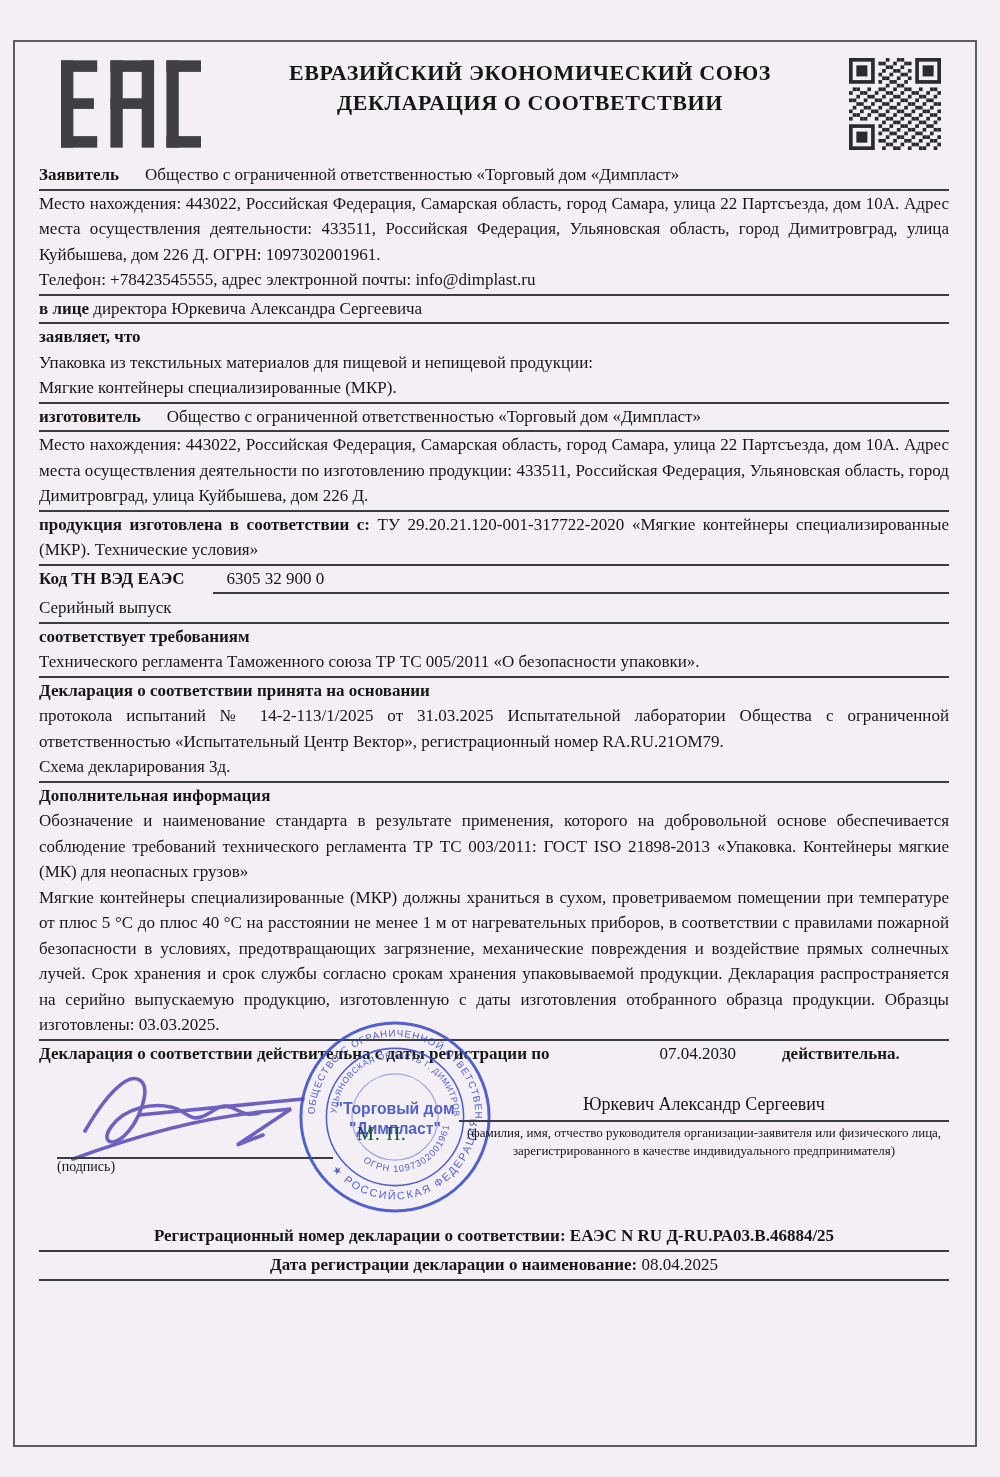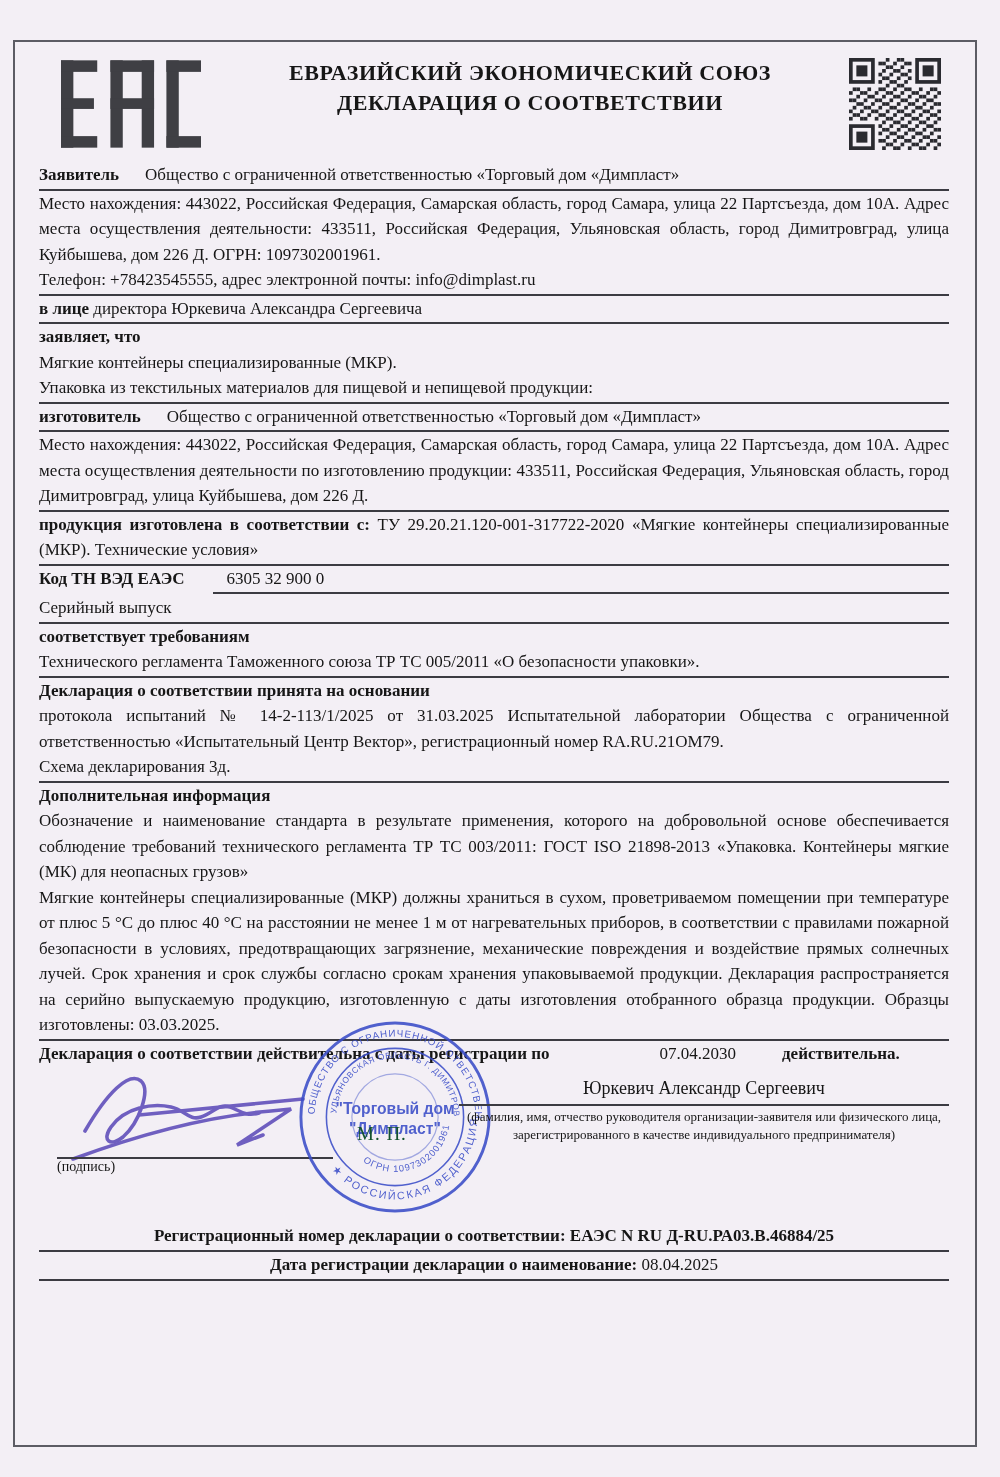--- a/index.html
+++ b/index.html
@@ -41,21 +41,21 @@
   .validity{display:flex;font-size:17px;line-height:25.5px;border-bottom:none;}
   .validity .date{margin-left:110px;font-weight:normal;}
   .validity .suffix{margin-left:46px;font-weight:bold;}
   
   .sig-block{position:relative;height:152px;margin-bottom:4px;}
   .sig-line{position:absolute;left:18px;top:90px;width:276px;border-top:2px solid var(--rule);}
   .sig-caption{position:absolute;left:18px;top:92px;width:276px;text-align:left;font-size:14px;}
   .sig-svg{position:absolute;left:28px;top:-12px;width:250px;height:120px;}
   .stamp-svg{position:absolute;left:258px;top:-48px;width:196px;height:196px;opacity:.88;}
   .mp{position:absolute;left:318px;top:56px;font-size:19px;font-weight:normal;color:#14532d;letter-spacing:1px;}
-  .name-wrap{position:absolute;left:420px;right:0;top:8px;text-align:center;}
+  .name-wrap{position:absolute;left:420px;right:0;top:24px;text-align:center;}
   .name{font-size:18px;line-height:26px;}
   .name-line{border-top:2px solid var(--rule);margin-top:3px;}
   .name-cap{font-size:13px;line-height:18px;margin-top:2px;}
   .reg-row{font-size:17px;line-height:26px;font-weight:bold;text-align:center;}
   .reg-row .normal{font-weight:normal;}
 </style>
 </head>
 <body>
 
 <div class="frame">
@@ -295,22 +295,22 @@
   </div>
 
   <div class="sec">
     <div class="row">
       <b>в лице</b> <span>директора Юркевича Александра Сергеевича</span>
     </div>
   </div>
 
   <div class="sec">
     <div class="lbl">заявляет, что</div>
+    <div class="row">Упаковка из текстильных материалов для пищевой и непищевой продукции:</div>
     <div class="row">Мягкие контейнеры специализированные (МКР).</div>
-    <div class="row">Упаковка из текстильных материалов для пищевой и непищевой продукции:</div>
   </div>
 
   <div class="sec">
     <div class="row">
       <b>изготовитель</b><span class="gap"></span><span>Общество с ограниченной ответственностью «Торговый дом «Димпласт»</span>
     </div>
   </div>
 
   <div class="sec">
     <div class="para">Место нахождения: 443022, Российская Федерация, Самарская область, город Самара, улица 22 Партсъезда, дом 10А. Адрес места осуществления деятельности по изготовлению продукции: 433511, Российская Федерация, Ульяновская область, город Димитровград, улица Куйбышева, дом 226 Д.</div>

